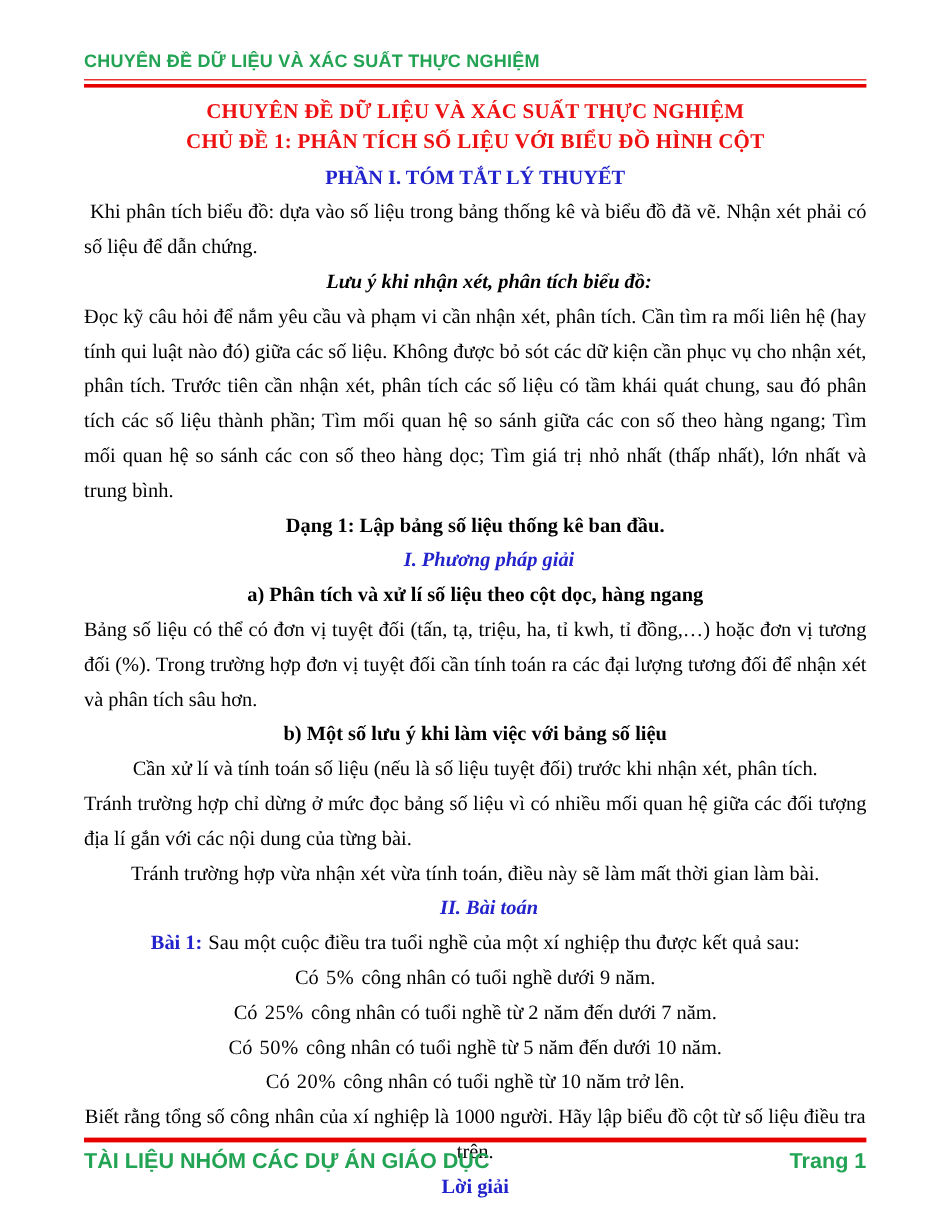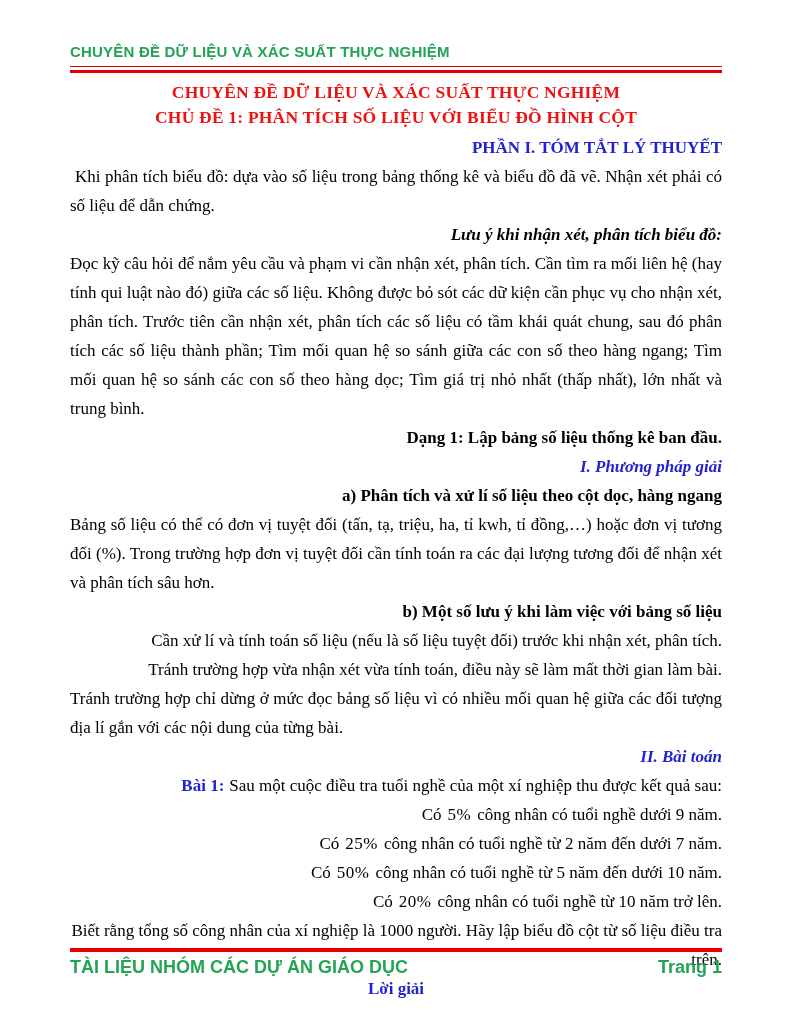--- a/index.html
+++ b/index.html
@@ -40,21 +40,21 @@
     line-height: 25px;
     letter-spacing: 0.2px;
   }
   
   .body-text { margin-top: 3px; }
   .p {
     font-size: 17px;
     line-height: 29px;
     text-align: justify;
   }
-  .line { text-align: right; }
+  .line { text-align: center; }
   .bold { font-weight: bold; }
   .bi { font-weight: bold; font-style: italic; margin-left: 23px; }
   .blue { color: #2323cc; }
   .center { text-align: center; }
   .indent-sm { text-indent: 5px; }
   .formula {
     display: inline-block;
     margin: 0 6px;
     letter-spacing: 0.5px;
   }
@@ -96,22 +96,22 @@
     <p class="p indent-sm">Khi phân tích biểu đồ: dựa vào số liệu trong bảng thống kê và biểu đồ đã vẽ. Nhận xét phải có số liệu để dẫn chứng.</p>
     <p class="p line bi">Lưu ý khi nhận xét, phân tích biểu đồ:</p>
     <p class="p">Đọc kỹ câu hỏi để nắm yêu cầu và phạm vi cần nhận xét, phân tích. Cần tìm ra mối liên hệ (hay tính qui luật nào đó) giữa các số liệu. Không được bỏ sót các dữ kiện cần phục vụ cho nhận xét, phân tích. Trước tiên cần nhận xét, phân tích các số liệu có tầm khái quát chung, sau đó phân tích các số liệu thành phần; Tìm mối quan hệ so sánh giữa các con số theo hàng ngang; Tìm mối quan hệ so sánh các con số theo hàng dọc; Tìm giá trị nhỏ nhất (thấp nhất), lớn nhất và trung bình.</p>
 
     <p class="p line bold">Dạng 1: Lập bảng số liệu thống kê ban đầu.</p>
     <p class="p line bi blue">I. Phương pháp giải</p>
     <p class="p line bold">a) Phân tích và xử lí số liệu theo cột dọc, hàng ngang</p>
     <p class="p">Bảng số liệu có thể có đơn vị tuyệt đối (tấn, tạ, triệu, ha, tỉ kwh, tỉ đồng,…) hoặc đơn vị tương đối (%). Trong trường hợp đơn vị tuyệt đối cần tính toán ra các đại lượng tương đối để nhận xét và phân tích sâu hơn.</p>
     <p class="p line bold">b) Một số lưu ý khi làm việc với bảng số liệu</p>
     <p class="p line">Cần xử lí và tính toán số liệu (nếu là số liệu tuyệt đối) trước khi nhận xét, phân tích.</p>
+    <p class="p">Tránh trường hợp chỉ dừng ở mức đọc bảng số liệu vì có nhiều mối quan hệ giữa các đối tượng địa lí gắn với các nội dung của từng bài.</p>
     <p class="p line">Tránh trường hợp vừa nhận xét vừa tính toán, điều này sẽ làm mất thời gian làm bài.</p>
-    <p class="p">Tránh trường hợp chỉ dừng ở mức đọc bảng số liệu vì có nhiều mối quan hệ giữa các đối tượng địa lí gắn với các nội dung của từng bài.</p>
     <p class="p line bi blue">II. Bài toán</p>
 
     <p class="p line"><span class="bold blue">Bài 1:</span><span class="label-gap">Sau một cuộc điều tra tuổi nghề của một xí nghiệp thu được kết quả sau:</span></p>
 
     <p class="p line"><span>Có</span><span class="formula">5%</span><span>công nhân có tuổi nghề dưới 9 năm.</span></p>
     <p class="p line"><span>Có</span><span class="formula">25%</span><span>công nhân có tuổi nghề từ 2 năm đến dưới 7 năm.</span></p>
     <p class="p line"><span>Có</span><span class="formula">50%</span><span>công nhân có tuổi nghề từ 5 năm đến dưới 10 năm.</span></p>
     <p class="p line"><span>Có</span><span class="formula">20%</span><span>công nhân có tuổi nghề từ 10 năm trở lên.</span></p>
 
     <p class="p line">Biết rằng tổng số công nhân của xí nghiệp là 1000 người. Hãy lập biểu đồ cột từ số liệu điều tra trên.</p>

